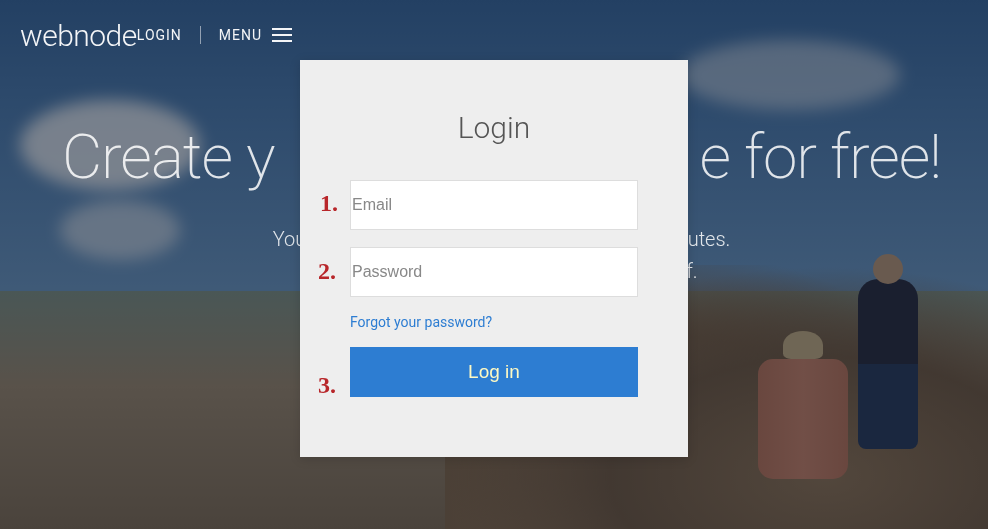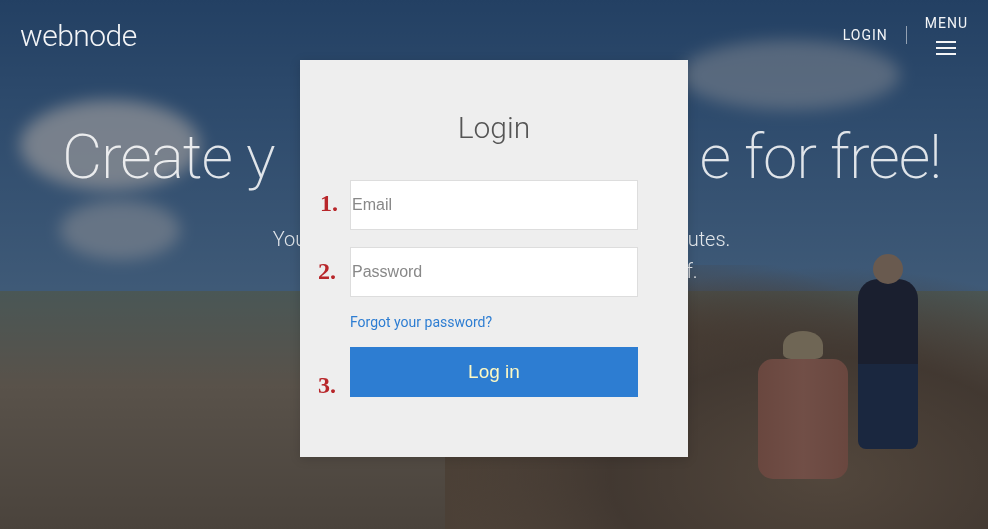--- a/index.html
+++ b/index.html
@@ -94,21 +94,20 @@
     background: rgba(10, 20, 35, 0.5);
   }
   .header {
     position: absolute;
     top: 0;
     left: 0;
     right: 0;
     height: 70px;
     display: flex;
     align-items: center;
-    justify-content: space-between;
     padding: 0 20px;
     z-index: 5;
   }
   .logo {
     color: rgba(255,255,255,0.95);
     font-size: 30px;
     font-weight: 300;
     letter-spacing: -0.5px;
   }
   .header-right {
@@ -123,21 +122,20 @@
   .hdr-divider {
     width: 1px;
     height: 18px;
     background: rgba(255,255,255,0.5);
   }
   .menu-group {
     display: flex;
     align-items: center;
     gap: 10px;
     cursor: pointer;
-    flex-direction: column;
   }
   .hamburger {
     display: flex;
     flex-direction: column;
     gap: 4px;
   }
   .hamburger span {
     display: block;
     width: 20px;
     height: 2px;

